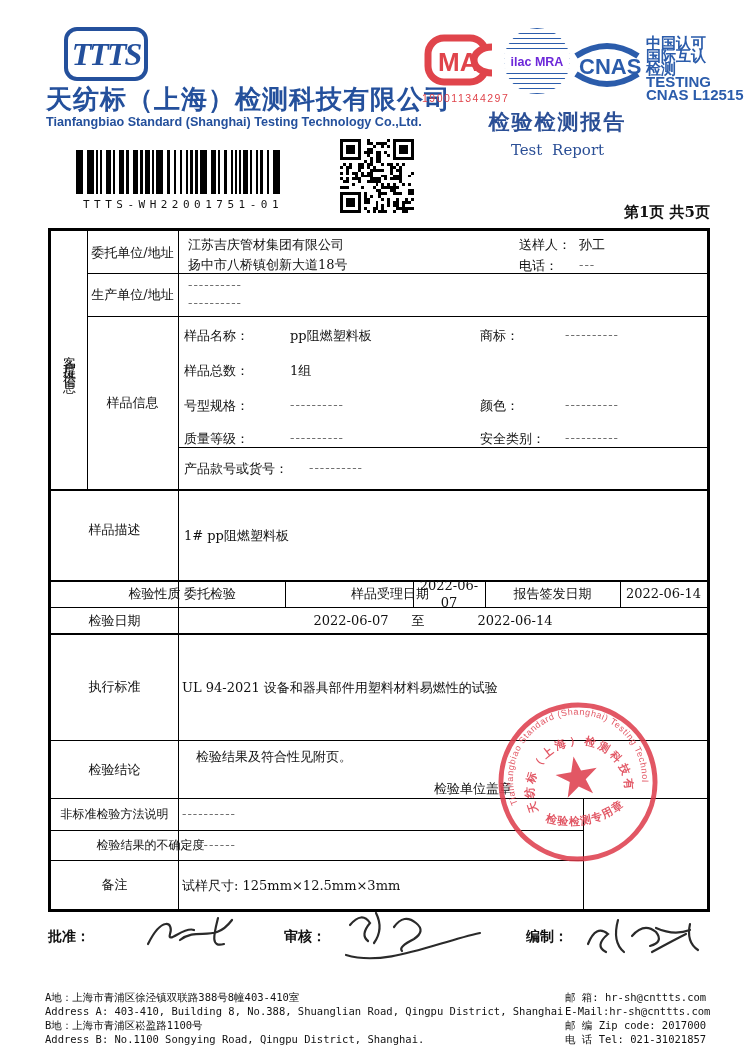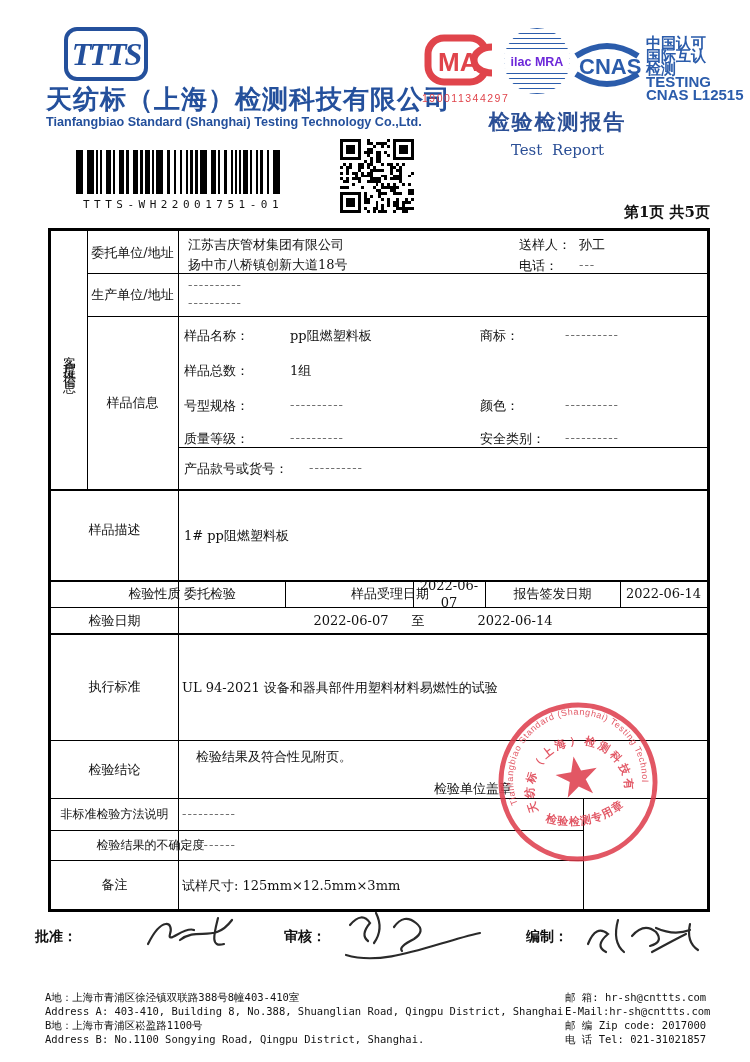--- a/index.html
+++ b/index.html
@@ -406,21 +406,21 @@
       <text font-size="11" fill="#dd3a4a" font-weight="bold" letter-spacing="3">
         <textPath href="#cnPath">天纺标（上海）检测科技有限公司</textPath>
       </text>
       <text font-size="11" fill="#dd3a4a" font-weight="bold" letter-spacing="1">
         <textPath href="#botPath">检验检测专用章</textPath>
       </text>
       <polygon points="84,58 89,73.1 104.9,73.2 92.1,82.6 96.9,97.8 84,88.5 71.1,97.8 75.9,82.6 63.1,73.2 79,73.1" fill="#dd3a4a"></polygon>
     </svg>
   </div>
 
-  <div class="abs sig-label" style="left:35px;top:928px;">批准：</div>
+  <div class="abs sig-label" style="left:48px;top:928px;">批准：</div>
   <svg class="abs" style="left:140px;top:908px;" width="110" height="58" viewBox="0 0 110 58">
     <path d="M8 36 C22 8 34 14 30 26 C27 37 44 18 54 22 M40 32 C58 18 74 36 92 12 M78 10 C74 26 70 40 84 36" fill="none" stroke="#2a2a2a" stroke-width="2.2" stroke-linecap="round"></path>
   </svg>
   <div class="abs sig-label" style="left:284px;top:928px;">审核：</div>
   <svg class="abs" style="left:338px;top:903px;" width="148" height="66" viewBox="0 0 148 66">
     <path d="M12 22 q12 -14 20 -2 q-10 12 -2 18 M38 10 q8 16 -2 30 M56 24 q10 -14 22 -4 q10 8 -2 16 q-16 8 -12 12 M8 52 C48 64 96 40 142 30" fill="none" stroke="#2a2a2a" stroke-width="2.2" stroke-linecap="round"></path>
   </svg>
   <div class="abs sig-label" style="left:526px;top:928px;">编制：</div>
   <svg class="abs" style="left:578px;top:908px;" width="132" height="60" viewBox="0 0 132 60">
     <path d="M10 36 q8 -20 20 -10 q-14 12 -2 18 M40 12 q-6 22 6 32 M54 28 q12 -14 24 -4 q8 10 -6 14 M74 44 q22 -12 34 -18 M78 20 q18 8 34 2 M112 16 q-4 18 8 26" fill="none" stroke="#2a2a2a" stroke-width="2.2" stroke-linecap="round"></path>

